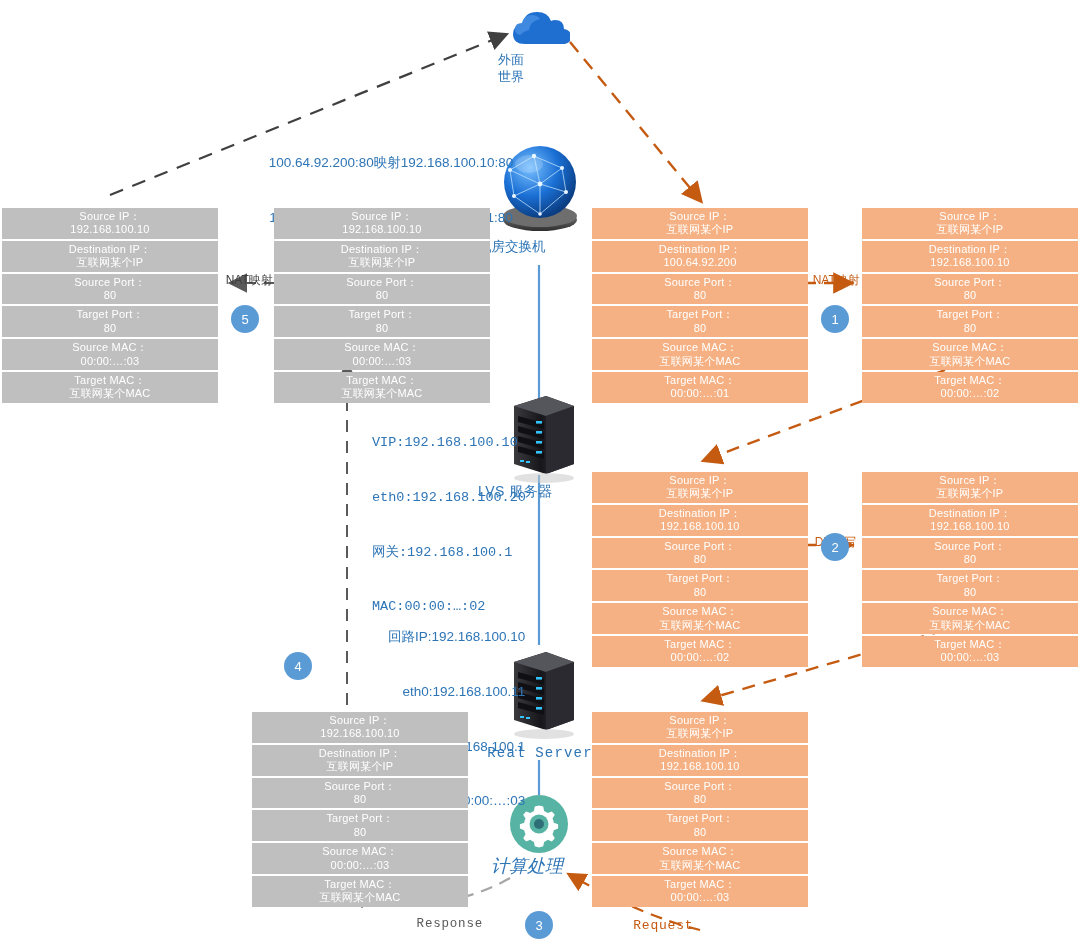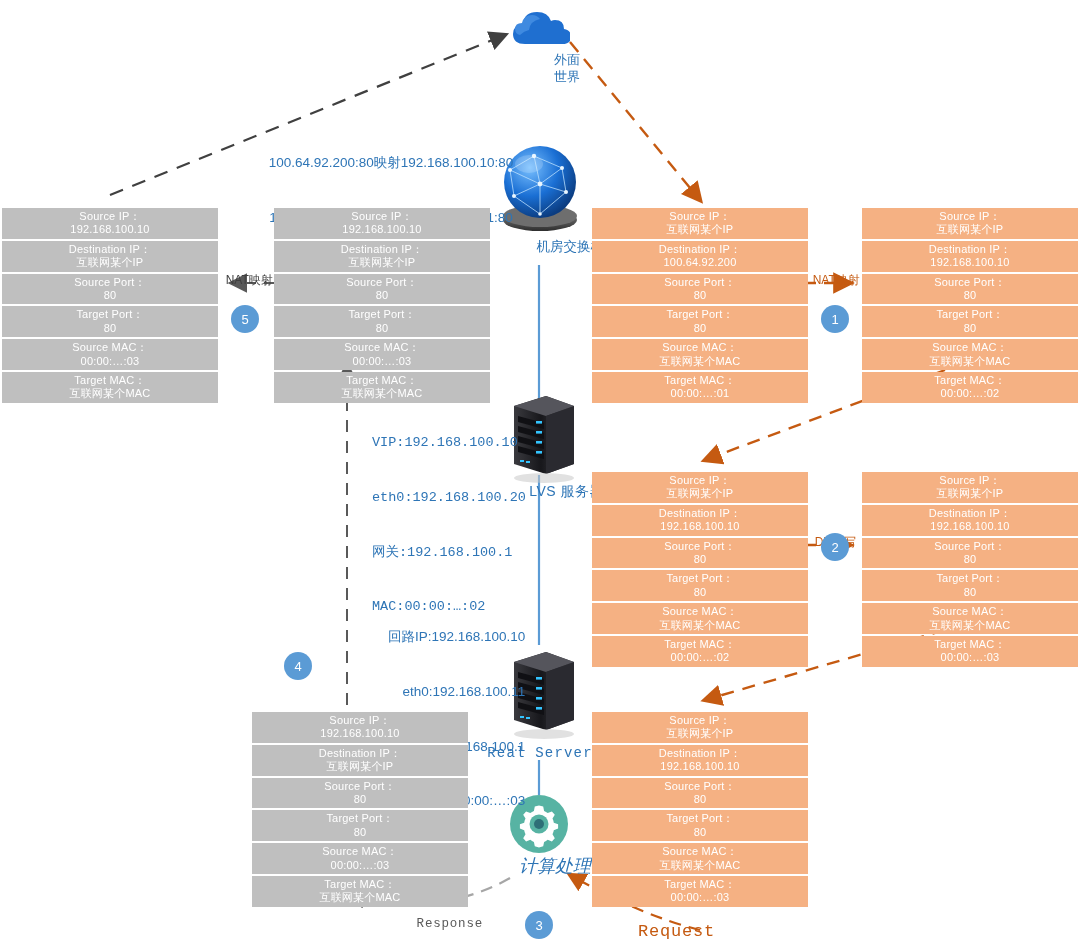--- a/index.html
+++ b/index.html
@@ -26,32 +26,32 @@
   .packet.orange .cell{background:#f5b183;}
 
   
   .lbl{position:absolute;white-space:pre;}
   .lbl-blue{color:#2e75b6;font-size:13.5px;line-height:1.35;}
   .lbl-cn-blue{color:#2e75b6;font-size:13px;line-height:1.3;text-align:center;}
   .lbl-dark{color:#404040;font-size:12px;}
   .lbl-orange{color:#c55a11;font-size:12px;}
   .lbl-mono-blue{color:#2e75b6;font-size:14px;font-family:"Liberation Mono","DejaVu Sans Mono",monospace;letter-spacing:1.2px;}
   .lbl-mono-dark{color:#595959;font-size:12.5px;font-family:"Liberation Mono","DejaVu Sans Mono",monospace;letter-spacing:.8px;}
-  .lbl-mono-orange{color:#c55a11;font-size:17px;font-family:"Liberation Mono","DejaVu Sans Mono",monospace;letter-spacing:.8px;}
+  .lbl-mono-orange{color:#c55a11;font-size:13px;font-family:"Liberation Mono","DejaVu Sans Mono",monospace;letter-spacing:.8px;}
 
   
   .badge{
     position:absolute;width:28px;height:28px;border-radius:50%;
     background:#5b9bd5;color:#ffffff;font-size:13px;
     display:flex;align-items:center;justify-content:center;
   }
 
   
   .icon{position:absolute;}
-  .icon-cap{position:absolute;text-align:right;}
+  .icon-cap{position:absolute;text-align:left;}
 </style>
 </head>
 <body>
 
 <svg id="svg-layer" viewBox="0 0 1080 942">
   <defs>
     <marker id="ar-orange" markerWidth="9" markerHeight="9" refX="7" refY="4.5" orient="auto">
       <path d="M0,0 L9,4.5 L0,9 z" fill="#c55a11"></path>
     </marker>
     <marker id="ar-gray" markerWidth="9" markerHeight="9" refX="7" refY="4.5" orient="auto">

